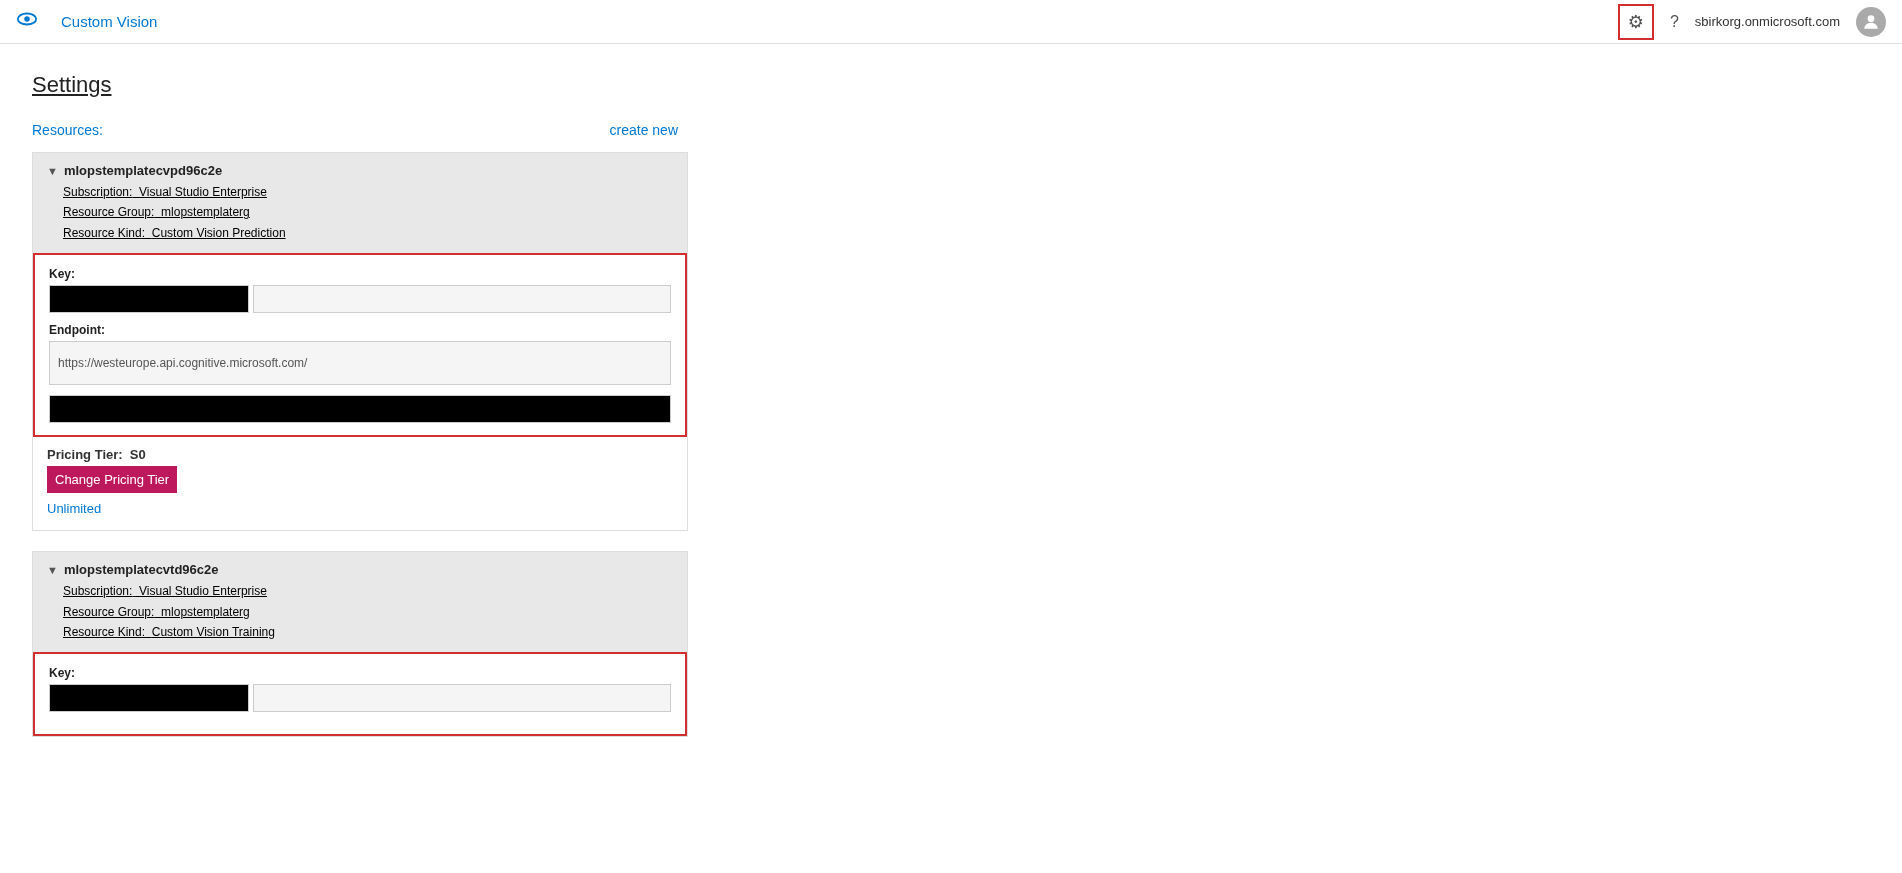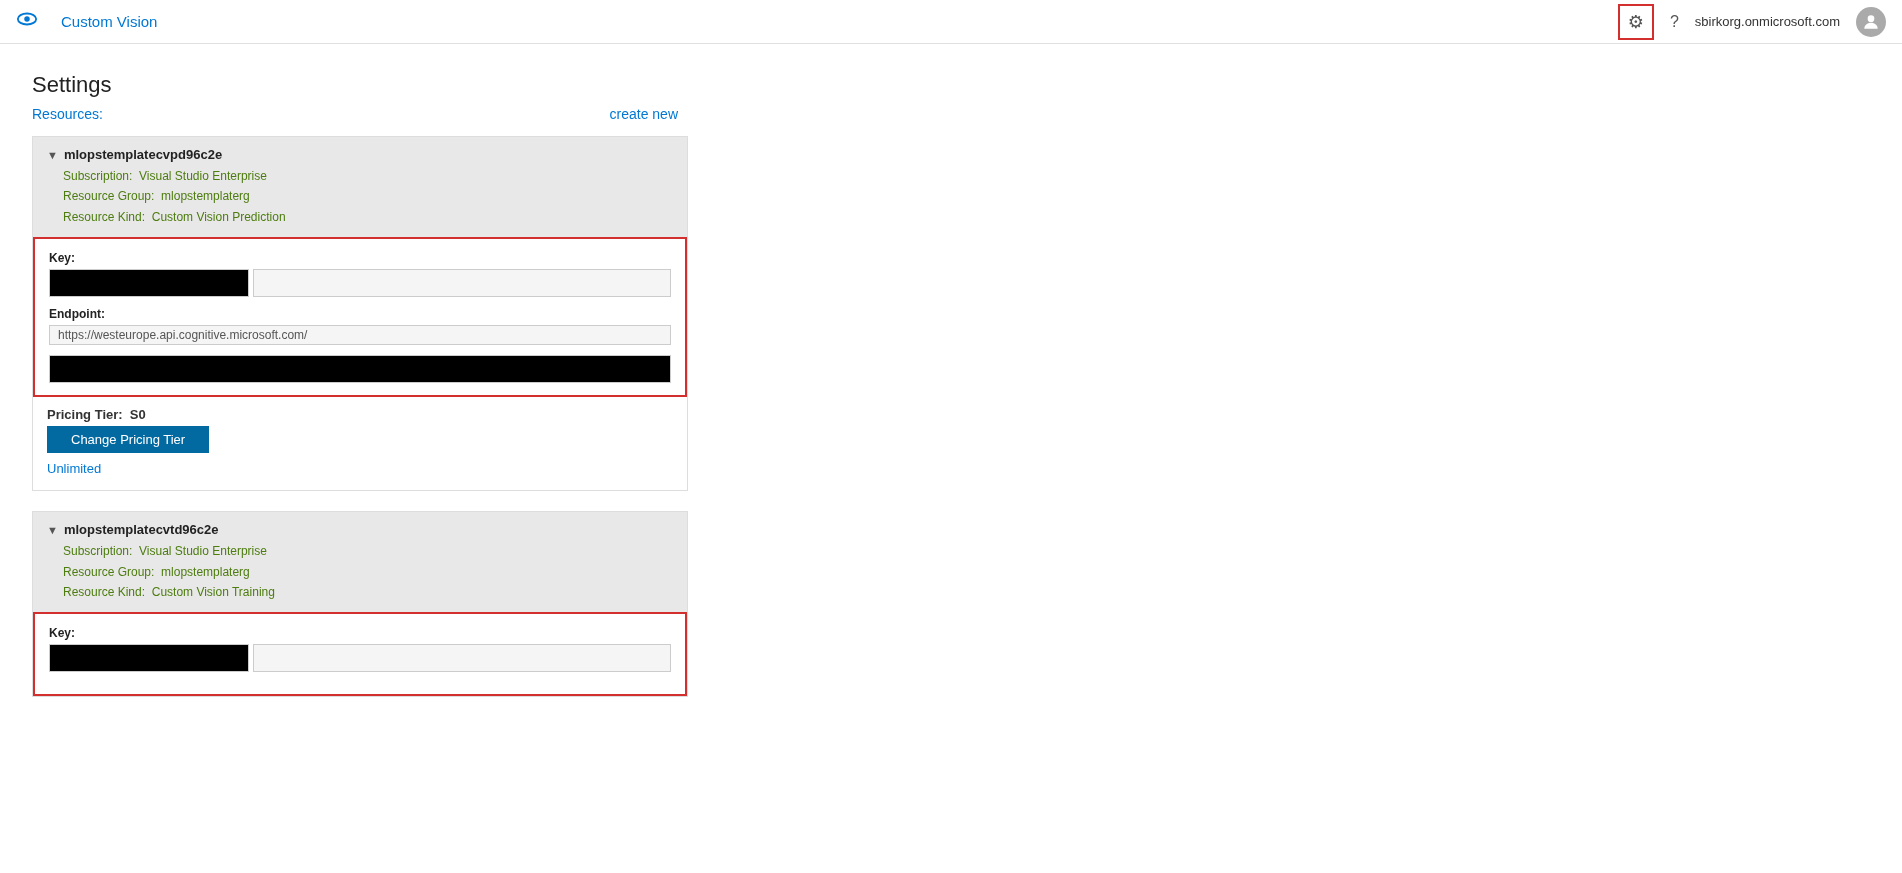--- a/index.html
+++ b/index.html
@@ -77,21 +77,22 @@
     
     .main {
       padding: 28px 32px;
       max-width: 720px;
     }
 
     .page-title {
       font-size: 22px;
       font-weight: 300;
       color: #222;
-      margin-bottom: 8px;
+      margin-bottom: 24px;
+      text-decoration: underline;
     }
 
     
     .resources-header {
       display: flex;
       align-items: center;
       gap: 11px;
       margin-bottom: 14px;
     }
     .resources-label {
@@ -128,23 +129,24 @@
       font-size: 11px;
       cursor: pointer;
     }
     .resource-name {
       font-size: 13px;
       font-weight: 600;
       color: #222;
     }
     .resource-meta {
       font-size: 12px;
-      color: #4d7c0f;
+      color: #000000;
       line-height: 1.7;
       padding-left: 16px;
+      text-decoration: underline;
     }
     .resource-meta span {
       font-weight: 400;
     }
 
     
     .resource-details {
       border: 2px solid #d32f2f;
       padding: 12px 14px;
     }
@@ -168,21 +170,21 @@
       flex-shrink: 0;
     }
     .key-input-empty {
       background: #f5f5f5;
       height: 28px;
       flex: 1;
       border: 1px solid #ccc;
     }
     .endpoint-input {
       background: #f5f5f5;
-      height: 20px;
+      height: 44px;
       width: 100%;
       border: 1px solid #ccc;
       padding: 0 8px;
       font-size: 12px;
       color: #555;
       display: flex;
       align-items: center;
       margin-bottom: 10px;
     }
     .resource-id-input {
@@ -195,24 +197,24 @@
     
     .pricing-section {
       padding: 10px 14px 14px 14px;
     }
     .pricing-tier-label {
       font-size: 13px;
       font-weight: 600;
       margin-bottom: 4px;
     }
     .change-pricing-btn {
-      background: #0369a1;
+      background: #be185d;
       color: #fff;
       border: none;
-      padding: 6px 24px;
+      padding: 6px 8px;
       font-size: 13px;
       cursor: pointer;
       margin-bottom: 8px;
     }
     .unlimited-link {
       font-size: 13px;
       color: #0078d4;
       cursor: pointer;
     }
 

